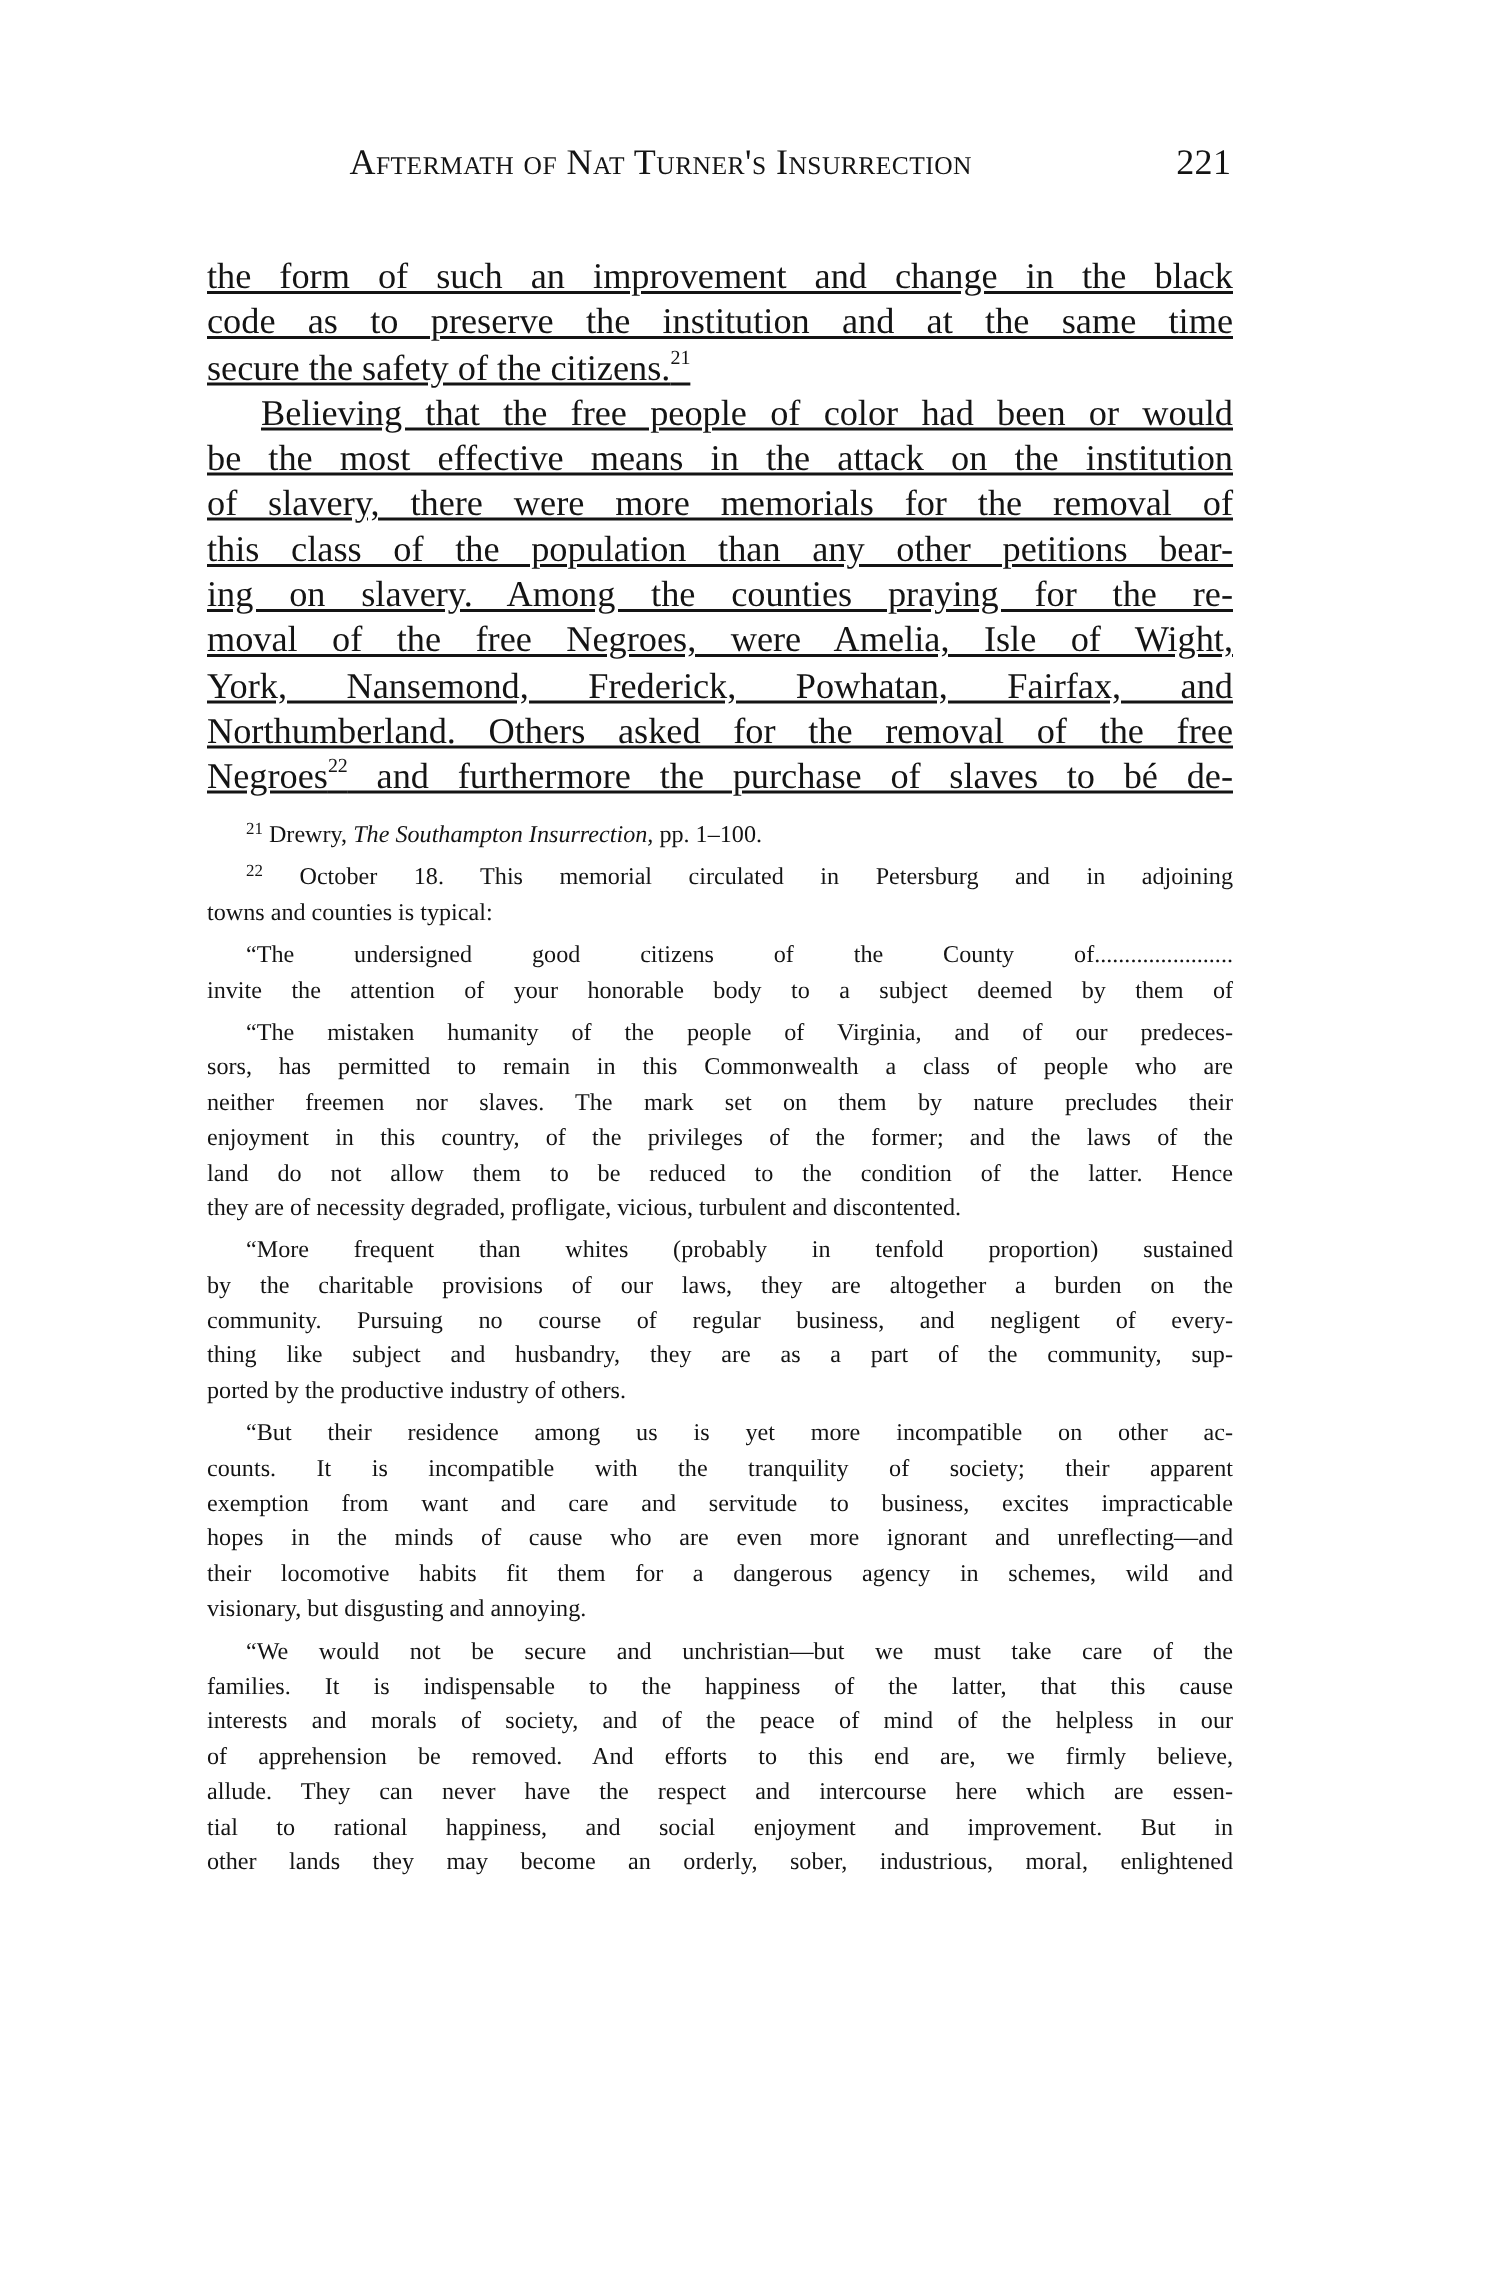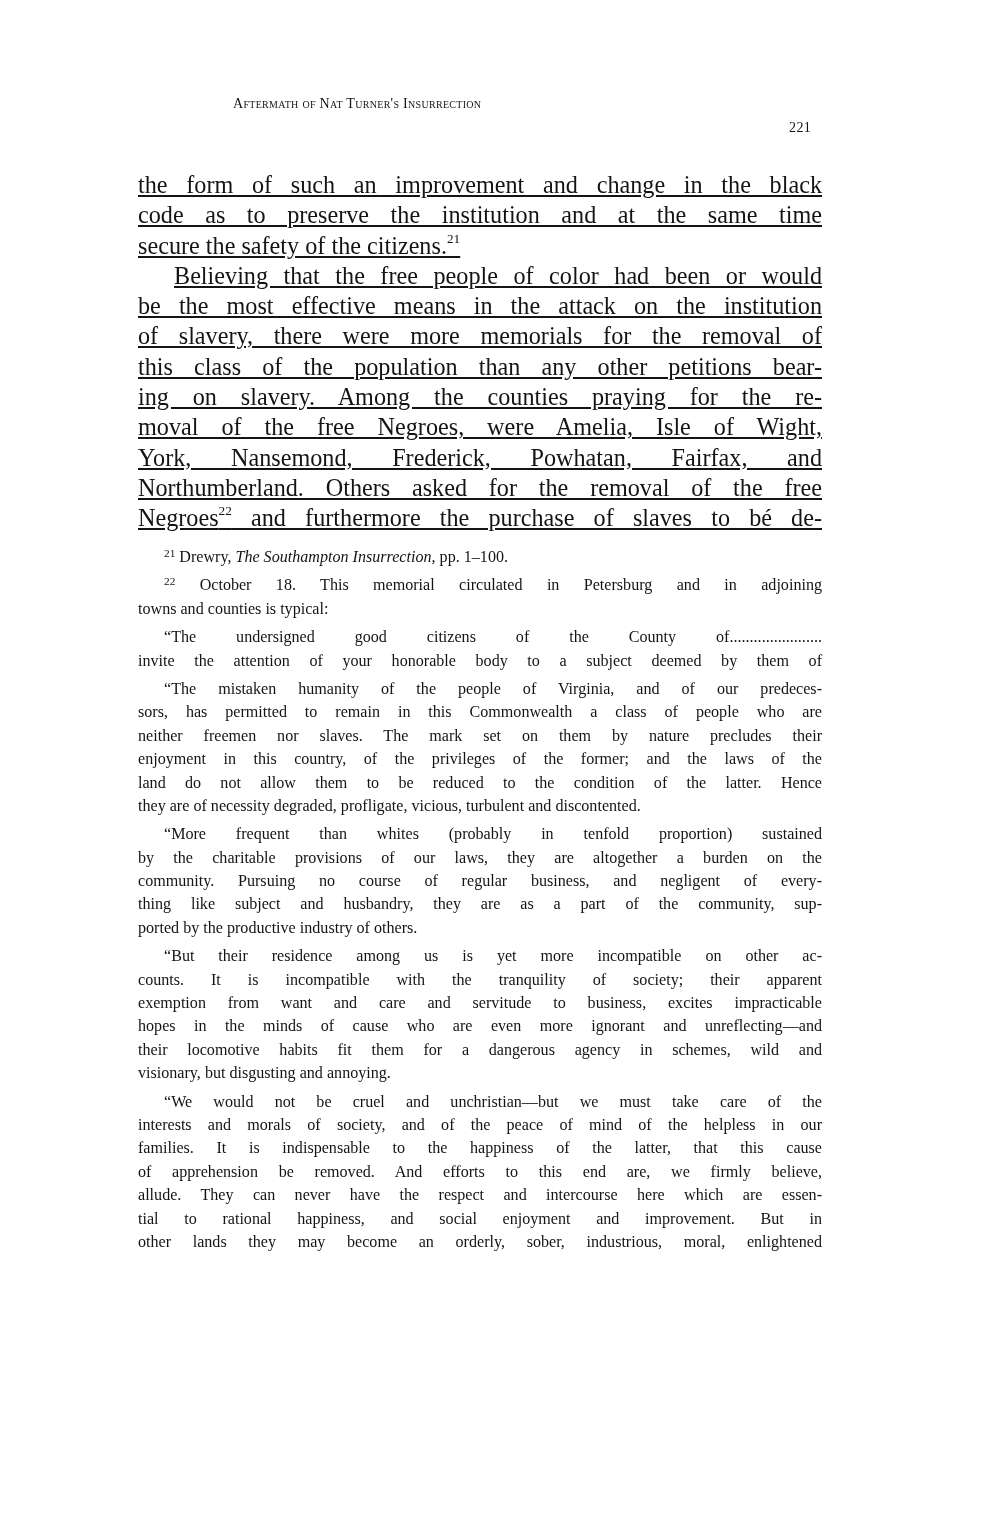--- a/index.html
+++ b/index.html
@@ -1,20 +1,20 @@
 <!DOCTYPE html>
 <html><head>
   <meta charset="utf-8">
   <style>
     html, body { margin: 0; padding: 0; background: #ffffff; }
     body { width: 1000px; height: 1520px; position: relative; overflow: hidden; color: #141414; font-family: "DejaVu Serif", "Liberation Serif", serif; }
     .page { position: absolute; left: 0; top: 0; width: 1000px; height: 1520px; }
-    .running-head { position: absolute; left: 233px; top: 96px; width: 588px; height: 30px; font-family: "Liberation Serif", serif; font-size: 14px; letter-spacing: 0.3px; }
+    .running-head { position: absolute; left: 233px; top: 96px; width: 588px; height: 30px; font-family: "Liberation Serif", serif; font-size: 24px; letter-spacing: 0.3px; }
     .running-head .title { position: absolute; left: 0; top: 0; font-variant: small-caps; }
-    .running-head .folio { position: absolute; right: 10px; top: 0; margin-top: 24px; }
+    .running-head .folio { position: absolute; right: 0; top: 0; }
     .body-text { position: absolute; left: 138px; top: 170px; width: 684px; font-family: "Liberation Serif", serif; font-size: 24.2px; line-height: 30.3px; text-decoration: underline; }
     .line { display: block; white-space: nowrap; text-align: justify; text-align-last: justify; height: 30.3px; }
     .line.last { text-align-last: left; }
     .indent { padding-left: 36px; }
     sup { font-size: 0.55em; line-height: 0; vertical-align: 0.8em; }
     .footnotes { position: absolute; left: 138px; top: 545px; width: 684px; font-family: "Liberation Serif", serif; font-size: 16.1px; line-height: 23.4px; }
     .footnotes .line { height: 23.4px; }
     .fn-indent { padding-left: 26px; }
     .fn-mark { font-size: 0.7em; vertical-align: 0.45em; line-height: 0; }
     .gap { height: 5px; }
@@ -74,22 +74,22 @@
     <div class="gap"></div>
 
     <span class="line fn-indent">“But their residence among us is yet more incompatible on other ac-</span>
     <span class="line">counts.  It is incompatible with the tranquility of society; their apparent</span>
     <span class="line">exemption from want and care and servitude to business, excites impracticable</span>
     <span class="line">hopes in the minds of cause who are even more ignorant and unreflecting—and</span>
     <span class="line">their locomotive habits fit them for a dangerous agency in schemes, wild and</span>
     <span class="line last">visionary, but disgusting and annoying.</span>
     <div class="gap"></div>
 
-    <span class="line fn-indent">“We would not be cruel and unchristian—but we must take care of the</span>
+    <span class="line fn-indent">“We would not be secure and unchristian—but we must take care of the</span>
+    <span class="line">families.  It is indispensable to the happiness of the latter, that this cause</span>
     <span class="line">interests and morals of society, and of the peace of mind of the helpless in our</span>
-    <span class="line">families.  It is indispensable to the happiness of the latter, that this cause</span>
     <span class="line">of apprehension be removed.  And efforts to this end are, we firmly believe,</span>
     <span class="line">allude.  They can never have the respect and intercourse here which are essen-</span>
     <span class="line">tial to rational happiness, and social enjoyment and improvement.  But in</span>
     <span class="line">other lands they may become an orderly, sober, industrious, moral, enlightened</span>
   </div>
 
 </div>
 
 </body></html>

